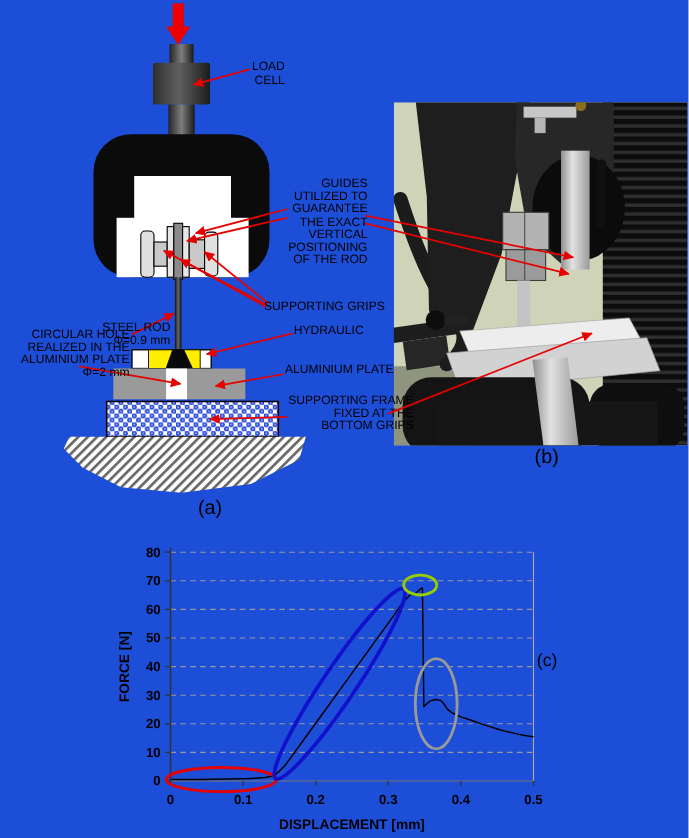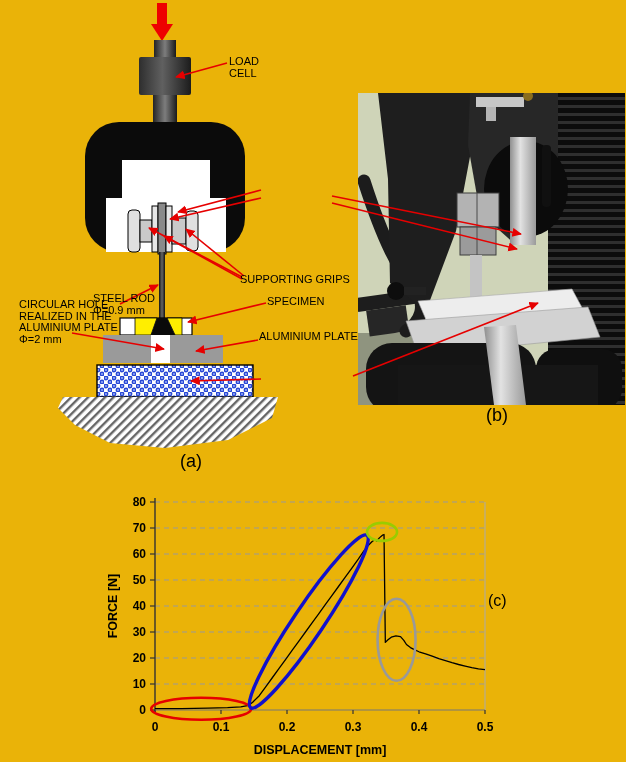--- a/index.html
+++ b/index.html
@@ -1,17 +1,17 @@
 <!DOCTYPE html>
 <html><head>
 <meta charset="utf-8">
 <style>
   html,body{margin:0;padding:0;background:#fff;}
-  .page{position:relative;width:626px;height:762px;background:#eab308;overflow:hidden;
-        font-family:"Liberation Sans",sans-serif;}
+  .page{position:relative;width:626px;height:762px;background:#1d4ed8;overflow:hidden;
+        font-family:"Liberation Sans",sans-serif;text-align:right;}
   svg{position:absolute;display:block;}
   #diagram-svg{left:0;top:0;}
   #photo-svg{left:358px;top:93px;}
   #overlay-svg{left:0;top:0;pointer-events:none;}
   #chart-svg{left:60px;top:480px;}
   .lbl{position:absolute;font:400 11px/11.5px "Liberation Sans",sans-serif;color:#000;
        white-space:pre-line;letter-spacing:0px;}
   .cap{position:absolute;font:400 18px "Liberation Sans",sans-serif;color:#000;}
   .cap-c{font-size:16px;}
   #chart-svg text{font-family:"Liberation Sans",sans-serif;font-weight:bold;fill:#000;}
@@ -155,29 +155,39 @@
       <rect x="178" y="256" width="86" height="60" rx="20" fill="#0f0f0f"></rect>
       <rect x="40" y="272" width="200" height="40" fill="#161616"></rect>
     </g>
     <polygon points="126,234 158,232 168,312 136,312" fill="url(#barG)"></polygon>
     <circle cx="38" cy="198" r="9" fill="#0d0d0d"></circle>
     <rect x="46" y="194" width="22" height="8" fill="#222"></rect>
   </svg>
 
   <div class="lbl" style="left:229px;top:56px">LOAD
 CELL</div>
+  <div class="lbl" style="left:262px;top:162px">GUIDES
+UTILIZED TO
+GUARANTEE
+THE EXACT
+VERTICAL
+POSITIONING
+OF THE ROD</div>
   <div class="lbl" style="left:240px;top:274px">SUPPORTING GRIPS</div>
   <div class="lbl" style="left:93px;top:293px">STEEL ROD
 Φ=0.9 mm</div>
-  <div class="lbl" style="left:267px;top:296px">SPECIMEN</div>
+  <div class="lbl" style="left:267px;top:296px">HYDRAULIC</div>
   <div class="lbl" style="left:19px;top:299px">CIRCULAR HOLE
 REALIZED IN THE
 ALUMINIUM PLATE
 Φ=2 mm</div>
   <div class="lbl" style="left:259px;top:331px">ALUMINIUM PLATE</div>
+  <div class="lbl" style="left:262px;top:359px">SUPPORTING FRAME
+FIXED AT THE
+BOTTOM GRIPS</div>
 
   <div class="cap" style="left:180px;top:451px">(a)</div>
   <div class="cap" style="left:486px;top:405px">(b)</div>
   <div class="cap cap-c" style="left:488px;top:592px">(c)</div>
 
   <svg id="chart-svg" width="506" height="282" viewBox="0 0 506 282">
       <line x1="95" y1="204" x2="425" y2="204" stroke="#999" stroke-width="1" stroke-dasharray="5 4"></line>
       <line x1="95" y1="178" x2="425" y2="178" stroke="#999" stroke-width="1" stroke-dasharray="5 4"></line>
       <line x1="95" y1="152" x2="425" y2="152" stroke="#999" stroke-width="1" stroke-dasharray="5 4"></line>
       <line x1="95" y1="126" x2="425" y2="126" stroke="#999" stroke-width="1" stroke-dasharray="5 4"></line>

